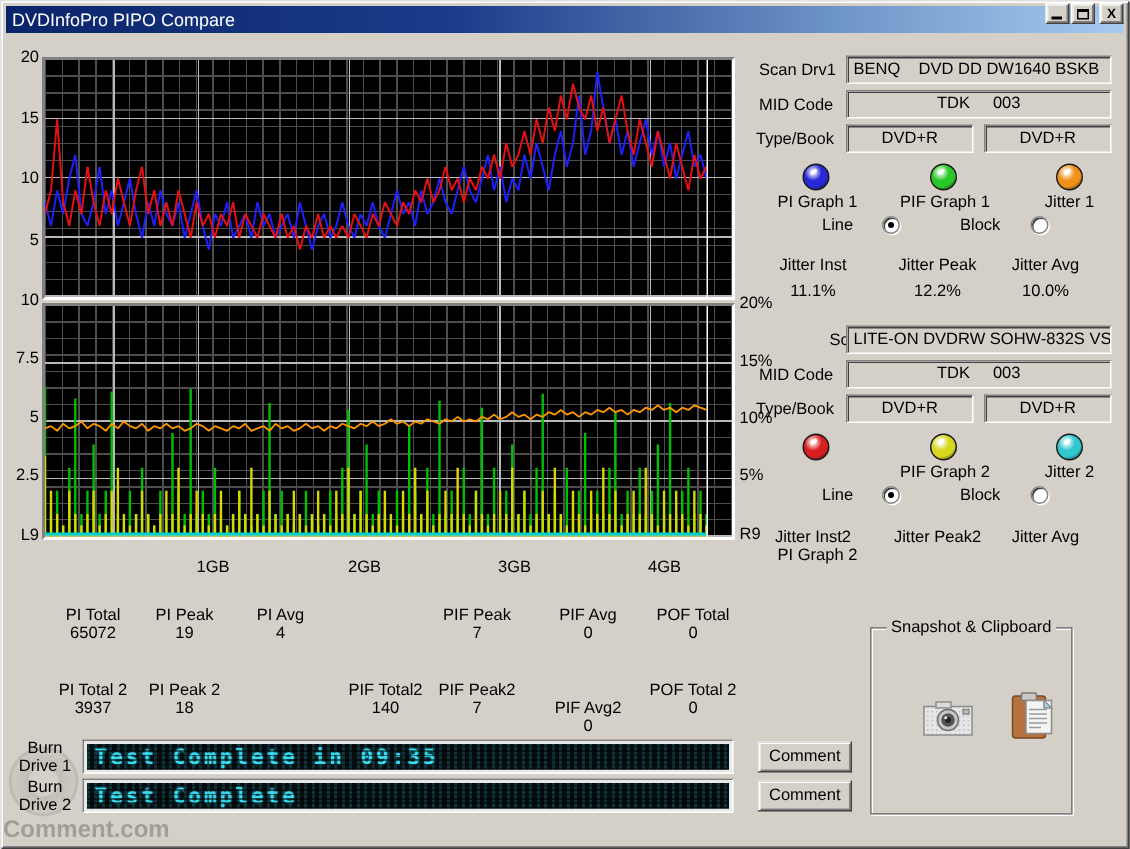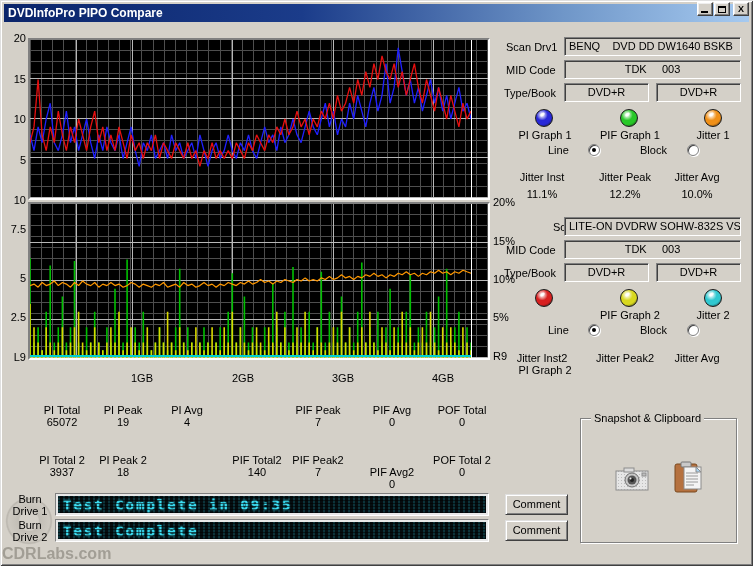--- a/index.html
+++ b/index.html
@@ -9,21 +9,21 @@
     box-shadow: inset 1px 1px 0 #dfdfdf, inset -1px -1px 0 #404040, inset 2px 2px 0 #fff, inset -2px -2px 0 #808080;
     overflow:hidden;
   }
   .abs { position:absolute; }
   .lbl { font-size:11px; color:#000; white-space:nowrap; }
   .ctr { text-align:center; }
 
   
   #titlebar { position:absolute; left:4px; top:4px; right:4px; height:18px;
     background:linear-gradient(90deg,#0a246a 0%,#1b3c8a 40%,#6f96c8 75%,#a6caf0 100%); }
-  #title-text { position:absolute; left:4px; top:2px; color:#fff; font-size:12px; font-weight:bold; }
+  #title-text { position:absolute; left:4px; top:2px; color:#fff; font-size:12px; font-weight:normal; }
   .tb-btn { position:absolute; top:2px; width:16px; height:14px; background:#d4d0c8;
     border:1px solid; border-color:#fff #404040 #404040 #fff; box-shadow: inset -1px -1px 0 #808080, inset 1px 1px 0 #eee;
     font-size:9px; font-weight:bold; text-align:center; line-height:12px; color:#000; }
   .glyph-min { position:absolute; left:3px; bottom:2px; width:7px; height:2px; background:#000; }
   .glyph-max { position:absolute; left:3px; top:3px; width:8px; height:7px; border:1px solid #000; border-top-width:2px; }
   
   .chartbox { position:absolute; left:28px; width:462px; border:2px solid; border-color:#808080 #fff #fff #808080; background:#000; }
   #chart-top { top:38px; height:162px; }
   #chart-bottom { top:202px; height:158px; }
   .plot { position:absolute; inset:0; background:#000; }
@@ -125,21 +125,21 @@
         </svg>
       <div class="marker"></div>
     </div>
   </div>
 
   <div class="axis axis-l" style="top:32px;">20</div>
   <div class="axis axis-l" style="top:73px;">15</div>
   <div class="axis axis-l" style="top:113px;">10</div>
   <div class="axis axis-l" style="top:154px;">5</div>
   <div class="axis axis-l" style="top:194px;">10</div>
-  <div class="axis axis-l" style="top:223px;">7.5</div>
+  <div class="axis axis-l" style="top:233px;">7.5</div>
   <div class="axis axis-l" style="top:272px;">5</div>
   <div class="axis axis-l" style="top:311px;">2.5</div>
   <div class="axis axis-l" style="top:351px;">L9</div>
 
   <div class="axis axis-r" style="top:196px;">20%</div>
   <div class="axis axis-r" style="top:235px;">15%</div>
   <div class="axis axis-r" style="top:273px;">10%</div>
   <div class="axis axis-r" style="top:311px;">5%</div>
   <div class="axis axis-r" style="top:350px;">R9</div>
 
@@ -242,21 +242,21 @@
     </div>
   <div class="statcol" style="left:347px;top:466px;">
       <div>PIF Avg2</div>
       <div>0</div>
     </div>
   <div class="statcol" style="left:417px;top:454px;">
       <div>POF Total 2</div>
       <div>0</div>
     </div>
 
-  <div class="groupbox" style="left:580px;top:418px;width:157px;height:125px;">
+  <div class="groupbox" style="left:580px;top:418px;width:135px;height:125px;">
     <span class="gb-label">Snapshot &amp; Clipboard</span>
     <div class="iconbtn" style="left:34px;top:46px;">
       <svg width="34" height="26">
         <defs>
             <pattern id="dots" width="3" height="3" patternUnits="userSpaceOnUse">
               <rect width="3" height="3" fill="#e6e6e6"></rect>
               <rect x="0" y="0" width="1" height="1" fill="#bdbdbd"></rect>
             </pattern>
           </defs>
         <rect x="1" y="6" width="32" height="19" fill="url(#dots)" stroke="#8c8c8c"></rect>
@@ -295,14 +295,14 @@
 
   <div class="abs lbl ctr" style="left:8px;top:519px;width:44px;">Burn</div>
   <div class="abs lbl ctr" style="left:8px;top:531px;width:44px;">Drive 2</div>
   <div class="lcd" style="top:519px;">
     <div class="lcd-screen">
         <span class="lcd-text">Test Complete</span>
       </div>
   </div>
   <div class="btn" style="left:505px;top:520px;width:63px;height:21px;line-height:19px;">Comment</div>
 
-  <div id="watermark">CDRLabs.com</div>
+  <div id="watermark">Comment.com</div>
 </div>
 
 </body></html>

